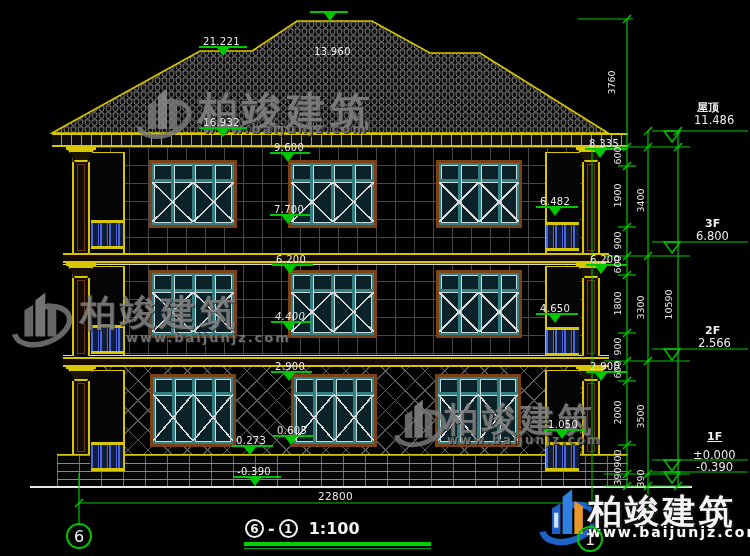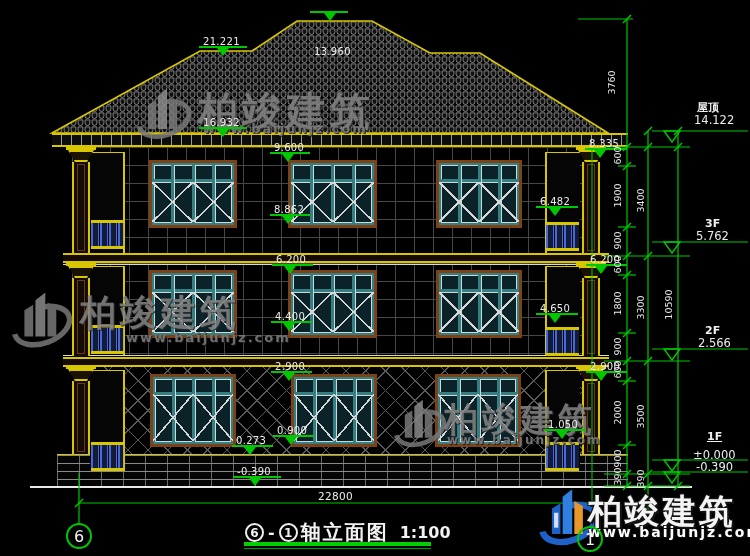--- a/index.html
+++ b/index.html
@@ -237,87 +237,86 @@
     <ellipse cx="30" cy="36" rx="26" ry="16" transform="rotate(-20 30 36)" fill="none" stroke="#1e62c8" stroke-width="6" stroke-dasharray="68 40"></ellipse>
     <path d="M14,46 V22 l8,-5 V46 z" fill="#1e62c8"></path>
       <path d="M24,46 V11 l9,-7 V46 z" fill="#2e7fe0"></path>
       <path d="M35,46 V15 l8,5 V46 z" fill="#e8962a"></path>
     <rect x="16" y="26" width="4" height="14" fill="#fff" opacity=".8"></rect>
   </svg>
   <div class="brand-text" style="left:588px;top:489px;">柏竣建筑</div>
   <div class="brand-url" style="left:588px;top:524px;">www.baijunjz.com</div>
 
   <div class="flabel" style="left:697px;top:100px;">屋顶</div>
-  <div class="fvalue" style="left:694px;top:113px;">14.122</div>
+  <div class="fvalue" style="left:694px;top:113px;">11.486</div>
   <div class="flabel" style="left:705px;top:217px;">3F</div>
-  <div class="fvalue" style="left:696px;top:229px;">5.762</div>
+  <div class="fvalue" style="left:696px;top:229px;">6.800</div>
   <div class="flabel" style="left:705px;top:324px;">2F</div>
   <div class="fvalue" style="left:698px;top:336px;">2.566</div>
   <div class="flabel" style="left:707px;top:430px;text-decoration:underline;">1F</div>
   <div class="fvalue" style="left:693px;top:448px;">±0.000</div>
   <div class="fvalue" style="left:696px;top:460px;">-0.390</div>
 
   <div class="ev-text" style="left:318px;top:490px;font-size:10.5px;">22800</div>
 
   <div class="bubble" style="left:66px;top:523px;">
       <span>6</span>
     </div>
   <div class="bubble" style="left:577px;top:526px;">
       <span>1</span>
     </div>
 
   <div class="title-row">
     <span class="tcirc">6</span>
       <span class="tdash">-</span>
       <span class="tcirc">1</span>
-      <span class="tname">轴立面图</span>
       <span class="tscale">1:100</span>
   </div>
   <div class="tline1"></div>
   <div class="tline2"></div>
 <div class="ev-text" style="left: 314px; top: 1px; margin-top: 45px;">13.960</div>
     <div class="ev-line" style="left: 310px; top: 11px; width: 38px;"></div>
     <div class="ev-tri" style="left: 324px; top: 13px;"></div>
     <div class="ev-text" style="left: 203px; top: 36px;">21.221</div>
     <div class="ev-line" style="left: 199px; top: 46px; width: 48px;"></div>
     <div class="ev-tri" style="left: 217px; top: 48px;"></div>
     <div class="ev-text" style="left: 203px; top: 117px;">16.932</div>
     <div class="ev-line" style="left: 199px; top: 127px; width: 48px;"></div>
     <div class="ev-tri" style="left: 217px; top: 129px;"></div>
     <div class="ev-text" style="left: 274px; top: 142px;">9.600</div>
     <div class="ev-line" style="left: 270px; top: 152px; width: 40px;"></div>
     <div class="ev-tri" style="left: 282px; top: 154px;"></div>
     <div class="ev-text" style="left: 589px; top: 138px;">8.335</div>
     <div class="ev-line" style="left: 585px; top: 148px; width: 42px;"></div>
     <div class="ev-tri" style="left: 594px; top: 150px;"></div>
-    <div class="ev-text" style="left: 274px; top: 204px;">8.862</div>
+    <div class="ev-text" style="left: 274px; top: 204px;">7.700</div>
     <div class="ev-line" style="left: 270px; top: 214px; width: 40px;"></div>
     <div class="ev-tri" style="left: 282px; top: 216px;"></div>
     <div class="ev-text" style="left: 540px; top: 196px;">6.482</div>
     <div class="ev-line" style="left: 536px; top: 206px; width: 42px;"></div>
     <div class="ev-tri" style="left: 549px; top: 208px;"></div>
     <div class="ev-text" style="left: 276px; top: 254px;">6.200</div>
     <div class="ev-line" style="left: 272px; top: 264px; width: 41px;"></div>
     <div class="ev-tri" style="left: 284px; top: 266px;"></div>
     <div class="ev-text" style="left: 590px; top: 254px;">6.200</div>
     <div class="ev-line" style="left: 586px; top: 264px; width: 41px;"></div>
     <div class="ev-tri" style="left: 595px; top: 266px;"></div>
-    <div class="ev-text" style="left: 275px; top: 311px;">4.400</div>
+    <div class="ev-text" style="left: 275px; top: 311px; font-style: italic;">4.400</div>
     <div class="ev-line" style="left: 271px; top: 321px; width: 41px;"></div>
     <div class="ev-tri" style="left: 283px; top: 323px;"></div>
     <div class="ev-text" style="left: 540px; top: 303px;">4.650</div>
     <div class="ev-line" style="left: 536px; top: 313px; width: 42px;"></div>
     <div class="ev-tri" style="left: 549px; top: 315px;"></div>
     <div class="ev-text" style="left: 275px; top: 361px;">2.900</div>
     <div class="ev-line" style="left: 271px; top: 371px; width: 41px;"></div>
     <div class="ev-tri" style="left: 283px; top: 373px;"></div>
     <div class="ev-text" style="left: 590px; top: 361px;">2.900</div>
     <div class="ev-line" style="left: 586px; top: 371px; width: 41px;"></div>
     <div class="ev-tri" style="left: 595px; top: 373px;"></div>
-    <div class="ev-text" style="left: 277px; top: 425px;">0.900</div>
+    <div class="ev-text" style="left: 277px; top: 425px;">0.605</div>
     <div class="ev-line" style="left: 273px; top: 435px; width: 41px;"></div>
     <div class="ev-tri" style="left: 285px; top: 437px;"></div>
     <div class="ev-text" style="left: 236px; top: 435px;">0.273</div>
     <div class="ev-line" style="left: 232px; top: 445px; width: 41px;"></div>
     <div class="ev-tri" style="left: 244px; top: 447px;"></div>
     <div class="ev-text" style="left: 548px; top: 419px;">1.050</div>
     <div class="ev-line" style="left: 544px; top: 429px; width: 42px;"></div>
     <div class="ev-tri" style="left: 556px; top: 431px;"></div>
     <div class="ev-text" style="left: 237px; top: 466px;">-0.390</div>
     <div class="ev-line" style="left: 233px; top: 476px; width: 48px;"></div>

